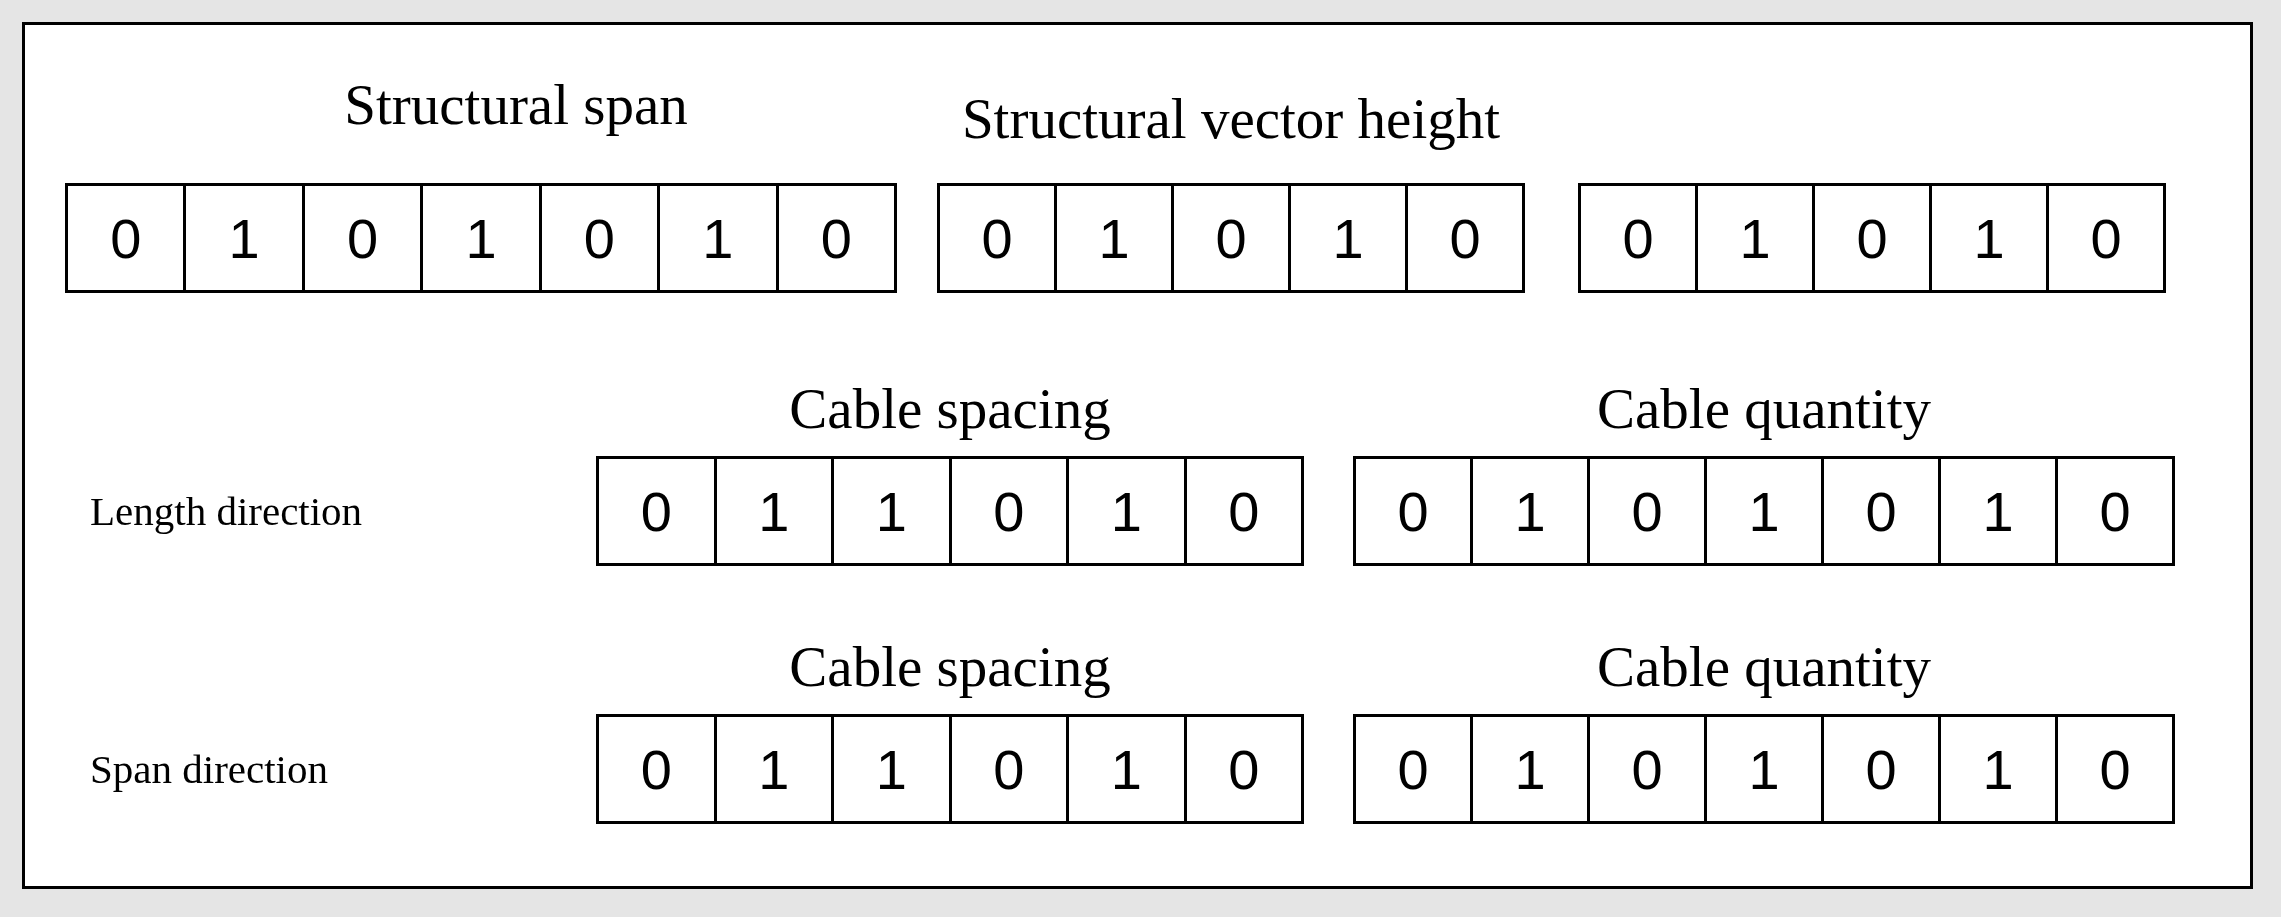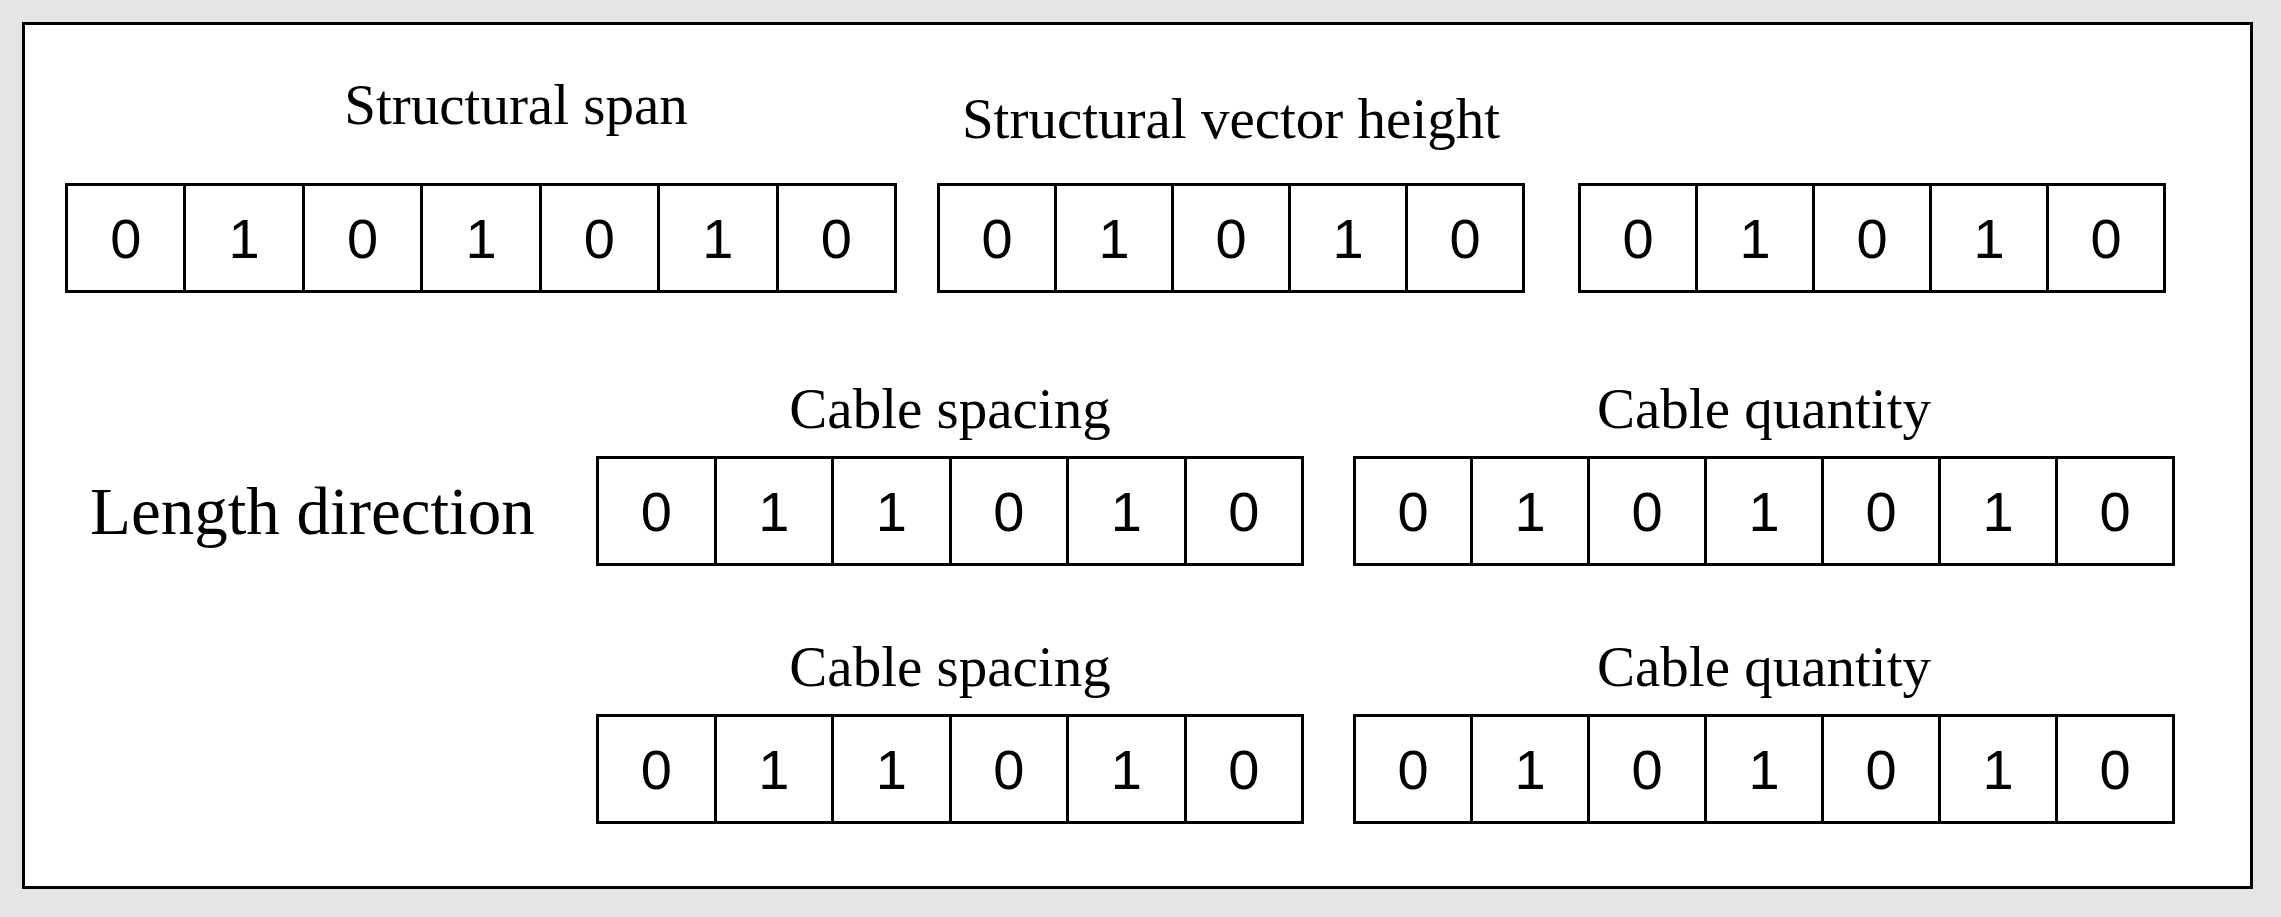--- a/index.html
+++ b/index.html
@@ -25,21 +25,21 @@
     font-size: 57px;
     line-height: 1.1;
     white-space: nowrap;
     color: #000000;
   }
   .row-label {
     position: absolute;
     height: 110px;
     display: flex;
     align-items: center;
-    font-size: 67px;
+    font-size: 41px;
     white-space: nowrap;
     color: #000000;
   }
   .register {
     position: absolute;
     height: 110px;
     box-sizing: border-box;
     border: 3px solid #000000;
     display: flex;
     background: #ffffff;
@@ -106,20 +106,21 @@
   <div class="register" style="left:1353px; top:456px; width:822px;">
       <div class="bit">0</div>
       <div class="bit">1</div>
       <div class="bit">0</div>
       <div class="bit">1</div>
       <div class="bit">0</div>
       <div class="bit">1</div>
       <div class="bit">0</div>
     </div>
 
+  <div class="row-label" style="left:90px; top:714px;">Span direction</div>
 
   <div class="reg-title" style="left:596px; top:636px; width:708px;">Cable spacing</div>
   <div class="register" style="left:596px; top:714px; width:708px;">
       <div class="bit">0</div>
       <div class="bit">1</div>
       <div class="bit">1</div>
       <div class="bit">0</div>
       <div class="bit">1</div>
       <div class="bit">0</div>
     </div>

